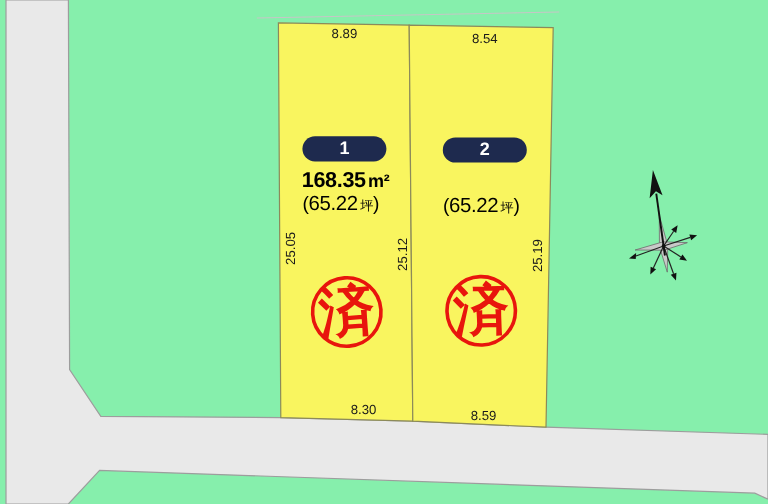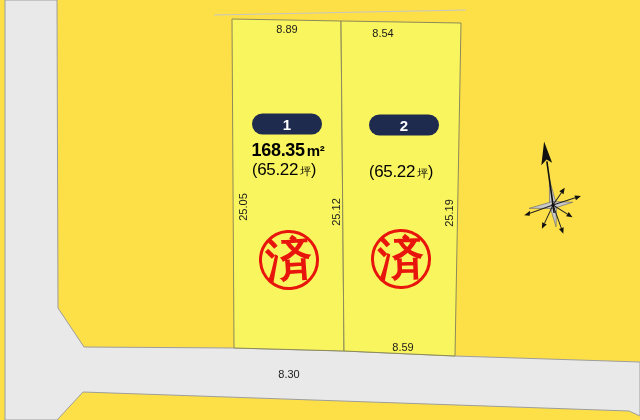--- a/index.html
+++ b/index.html
@@ -1,17 +1,17 @@
 <!DOCTYPE html>
 <html><head>
 <meta charset="utf-8">
 <style>
   html,body{margin:0;padding:0;background:#fff;}
   .canvas{
-    position:relative;width:640px;height:420px;background:#fde047;overflow:hidden;
+    position:relative;width:640px;height:420px;background:#86efac;overflow:hidden;
     font-family:"Liberation Sans",sans-serif;
   }
   .layer{position:absolute;left:0;top:0;}
   .dim{
     position:absolute;font-size:11px;color:#1b1b1b;white-space:nowrap;
     transform:translate(-50%,-50%);
   }
   .dim.v{transform:translate(-50%,-50%) rotate(-90deg);}
   .badge{
     position:absolute;width:70px;height:21px;border-radius:11px;
@@ -91,23 +91,23 @@
     <span class="paren">(</span><span>65.22</span><span class="unit">坪</span><span class="paren">)</span>
   </div>
 
   <div class="dim v" style="left:243px;top:207px;">25.05</div>
   <div class="dim v" style="left:336px;top:212px;">25.12</div>
 
   <div class="stamp" style="left:259px;top:230px;transform:rotate(-4deg);">
     <span>済</span>
   </div>
 
-  <div class="dim" style="left:289px;top:342px;margin-top:32px;">8.30</div>
+  <div class="dim" style="left:303px;top:342px;">8.30</div>
 
-  <div class="dim" style="left:383px;top:33px;text-align:right;">8.54</div>
+  <div class="dim" style="left:404px;top:33px;text-align:right;">8.54</div>
 
   <div class="badge" style="left:404px;top:125px;">
     <span>2</span>
   </div>
 
 
   <div class="tsubo-line" style="left:401px;top:172px;">
     <span class="paren">(</span><span>65.22</span><span class="unit">坪</span><span class="paren">)</span>
   </div>
 

